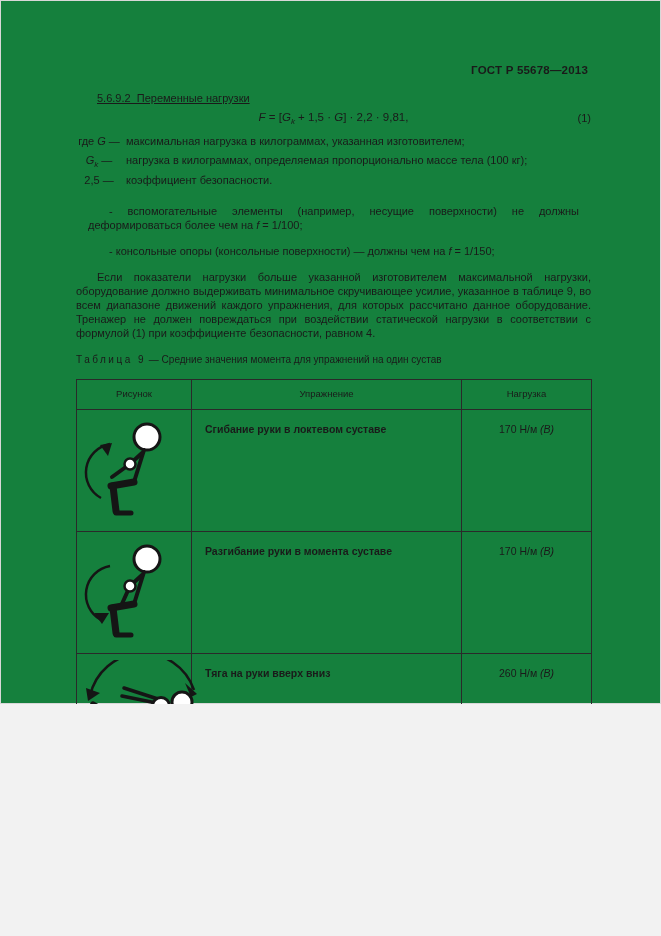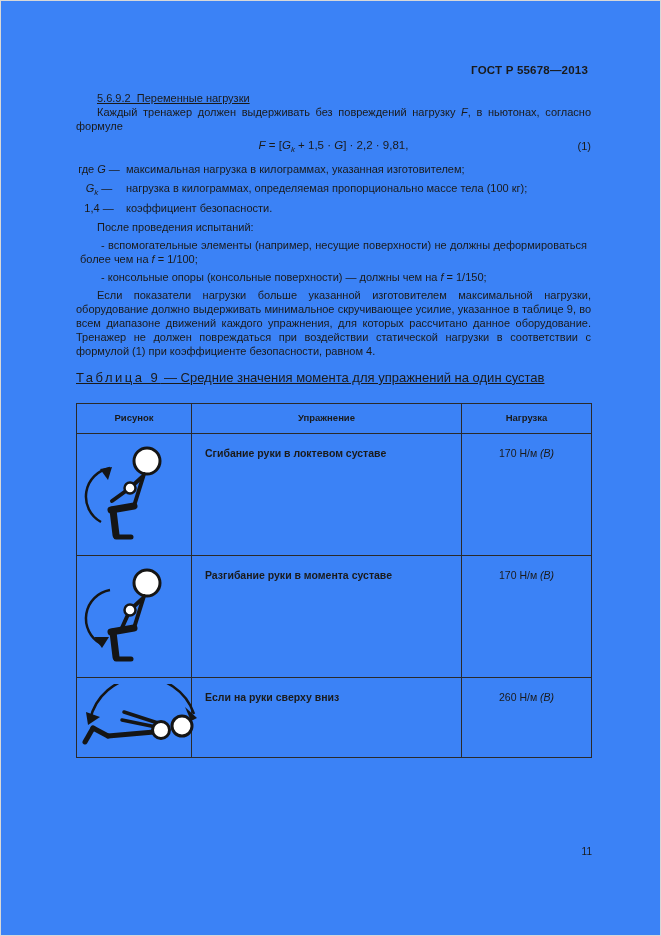--- a/index.html
+++ b/index.html
@@ -1,21 +1,21 @@
 <!DOCTYPE html>
 <html><head>
 <meta charset="utf-8">
 <style>
   * { box-sizing: border-box; }
   html, body { margin: 0; padding: 0; background: #f2f2f2; }
   .page {
     position: relative;
-    width: 661px; height: 936px;
+    width: 661px; height: 704px;
     margin: 0 auto;
-    background: #3b82f6;
+    background: #15803d;
     border: 1px solid #d8d8d8;
     font-family: "Liberation Sans", sans-serif;
     color: #1a1a1a;
   }
   .doc-number {
     position: absolute; top: 63px; right: 72px;
     font-size: 11.5px; font-weight: 700; letter-spacing: .2px;
   }
   .content {
     position: absolute; left: 75px; top: 90px; width: 515px;
@@ -23,27 +23,27 @@
   }
   .para { margin: 0; text-align: justify; text-indent: 21px; }
   .heading { margin: 0; text-indent: 21px; white-space: pre-wrap; text-decoration: underline; }
   .it { font-style: italic; }
   sub { font-size: 8px; font-style: italic; }
   .formula-row { position: relative; text-align: center; margin: 5px 0 5px; font-size: 11.5px; }
   .formula-number { position: absolute; right: 0; top: 1px; font-size: 11px; }
   .def-line { display: flex; }
   .def-left { flex: 0 0 46px; text-align: center; white-space: pre; }
   .def-body { flex: 1; padding-left: 4px; }
-  .list-item { margin: 4px; text-align: justify; text-indent: 21px; }
-  .table-caption { margin-top: 13px; margin-bottom: 18px; font-size: 13px; text-decoration: underline; }
+  .list-item { margin: 12px; text-align: justify; text-indent: 21px; }
+  .table-caption { margin-top: 13px; margin-bottom: 12px; font-size: 10px; }
   .caption-label { letter-spacing: 2.5px; }
   table.load-table { border-collapse: collapse; table-layout: fixed; width: 515px; }
   .load-table th, .load-table td { border: 1px solid #2a2a2a; }
   .load-table th {
-    font-weight: 700; font-size: 9.5px; height: 30px;
+    font-weight: 400; font-size: 9.5px; height: 30px;
     text-align: center; vertical-align: middle;
   }
   .load-table td { vertical-align: top; font-size: 10.5px; line-height: 13px; }
   td.cell-figure { text-align: center; vertical-align: middle; }
   td.cell-exercise { padding: 13px 10px 0 13px; font-weight: bold; }
   td.cell-load { text-align: center; padding-top: 13px; }
   tr.r1 td, tr.r2 td { height: 122px; }
   tr.r3 td { height: 80px; }
   tr.r4 td { height: 90px; }
   .page-number { position: absolute; right: 68px; top: 845px; font-size: 10px; }
@@ -53,43 +53,41 @@
 <body>
 
 <div class="page">
 
   <div class="doc-number">ГОСТ Р 55678—2013</div>
 
   <div class="content">
 
     <p class="heading">5.6.9.2  Переменные нагрузки</p>
 
-    <p class="para"><span>Каждый тренажер должен выдерживать без повреждений нагрузку </span><span class="it">F</span><span>, в ньютонах, согласно формуле</span></p>
 
     <div class="formula-row">
       <span><span class="it">F</span><span> = [</span><span class="it">G</span><sub>k</sub><span> + 1,5 · </span><span class="it">G</span><span>] · 2,2 · 9,81,</span></span>
       <span class="formula-number">(1)</span>
     </div>
 
     <div>
       <div class="def-line">
         <span class="def-left"><span>где </span><span class="it">G</span><sub></sub><span> —</span></span>
         <span class="def-body">максимальная нагрузка в килограммах, указанная изготовителем;</span>
       </div>
       <div class="def-line">
         <span class="def-left"><span></span><span class="it">G</span><sub>k</sub><span> —</span></span>
         <span class="def-body">нагрузка в килограммах, определяемая пропорционально массе тела (100 кг);</span>
       </div>
       <div class="def-line">
-        <span class="def-left"><span></span><span>1,4</span><sub></sub><span> —</span></span>
+        <span class="def-left"><span></span><span>2,5</span><sub></sub><span> —</span></span>
         <span class="def-body">коэффициент безопасности.</span>
       </div>
     </div>
 
-    <p class="para">После проведения испытаний:</p>
 
     <p class="list-item"><span>- вспомогательные элементы (например, несущие поверхности) не должны деформироваться более чем на </span><span class="it">f</span><span> = 1/100;</span></p>
     <p class="list-item"><span>- консольные опоры (консольные поверхности) — должны чем на </span><span class="it">f</span><span> = 1/150;</span></p>
 
     <p class="para">Если показатели нагрузки больше указанной изготовителем максимальной нагрузки, оборудование должно выдерживать минимальное скручивающее усилие, указанное в таблице 9, во всем диапазоне движений каждого упражнения, для которых рассчитано данное оборудование. Тренажер не должен повреждаться при воздействии статической нагрузки в соответствии с формулой (1) при коэффициенте безопасности, равном 4.</p>
 
     <div class="table-caption"><span class="caption-label">Таблица 9</span><span> — Средние значения момента для упражнений на один сустав</span></div>
 
     <table class="load-table">
       <colgroup>
@@ -149,21 +147,21 @@
               <polygon points="119,34 107,23 113,37" fill="#151515"></polygon>
               <line x1="83" y1="40" x2="46" y2="28" stroke="#151515" stroke-width="3.5" stroke-linecap="round"></line>
               <line x1="83" y1="44" x2="44" y2="36" stroke="#151515" stroke-width="3.5" stroke-linecap="round"></line>
               <line x1="76" y1="48" x2="30" y2="52" stroke="#151515" stroke-width="5" stroke-linecap="round"></line>
               <line x1="30" y1="52" x2="15" y2="44" stroke="#151515" stroke-width="5" stroke-linecap="round"></line>
               <line x1="15" y1="44" x2="7" y2="58" stroke="#151515" stroke-width="5" stroke-linecap="round"></line>
               <circle cx="104" cy="42" r="10" fill="#fff" stroke="#151515" stroke-width="3"></circle>
               <circle cx="83" cy="46" r="8.5" fill="#fff" stroke="#151515" stroke-width="3"></circle>
             </svg>
           </td>
-          <td class="cell-exercise">Если на руки сверху вниз</td>
+          <td class="cell-exercise">Тяга на руки вверх вниз</td>
           <td class="cell-load"><span>260 Н/м</span> <span class="it">(В)</span></td>
         </tr>
       </tbody>
     </table>
 
   </div>
 
   <div class="page-number">11</div>
 
 </div>

